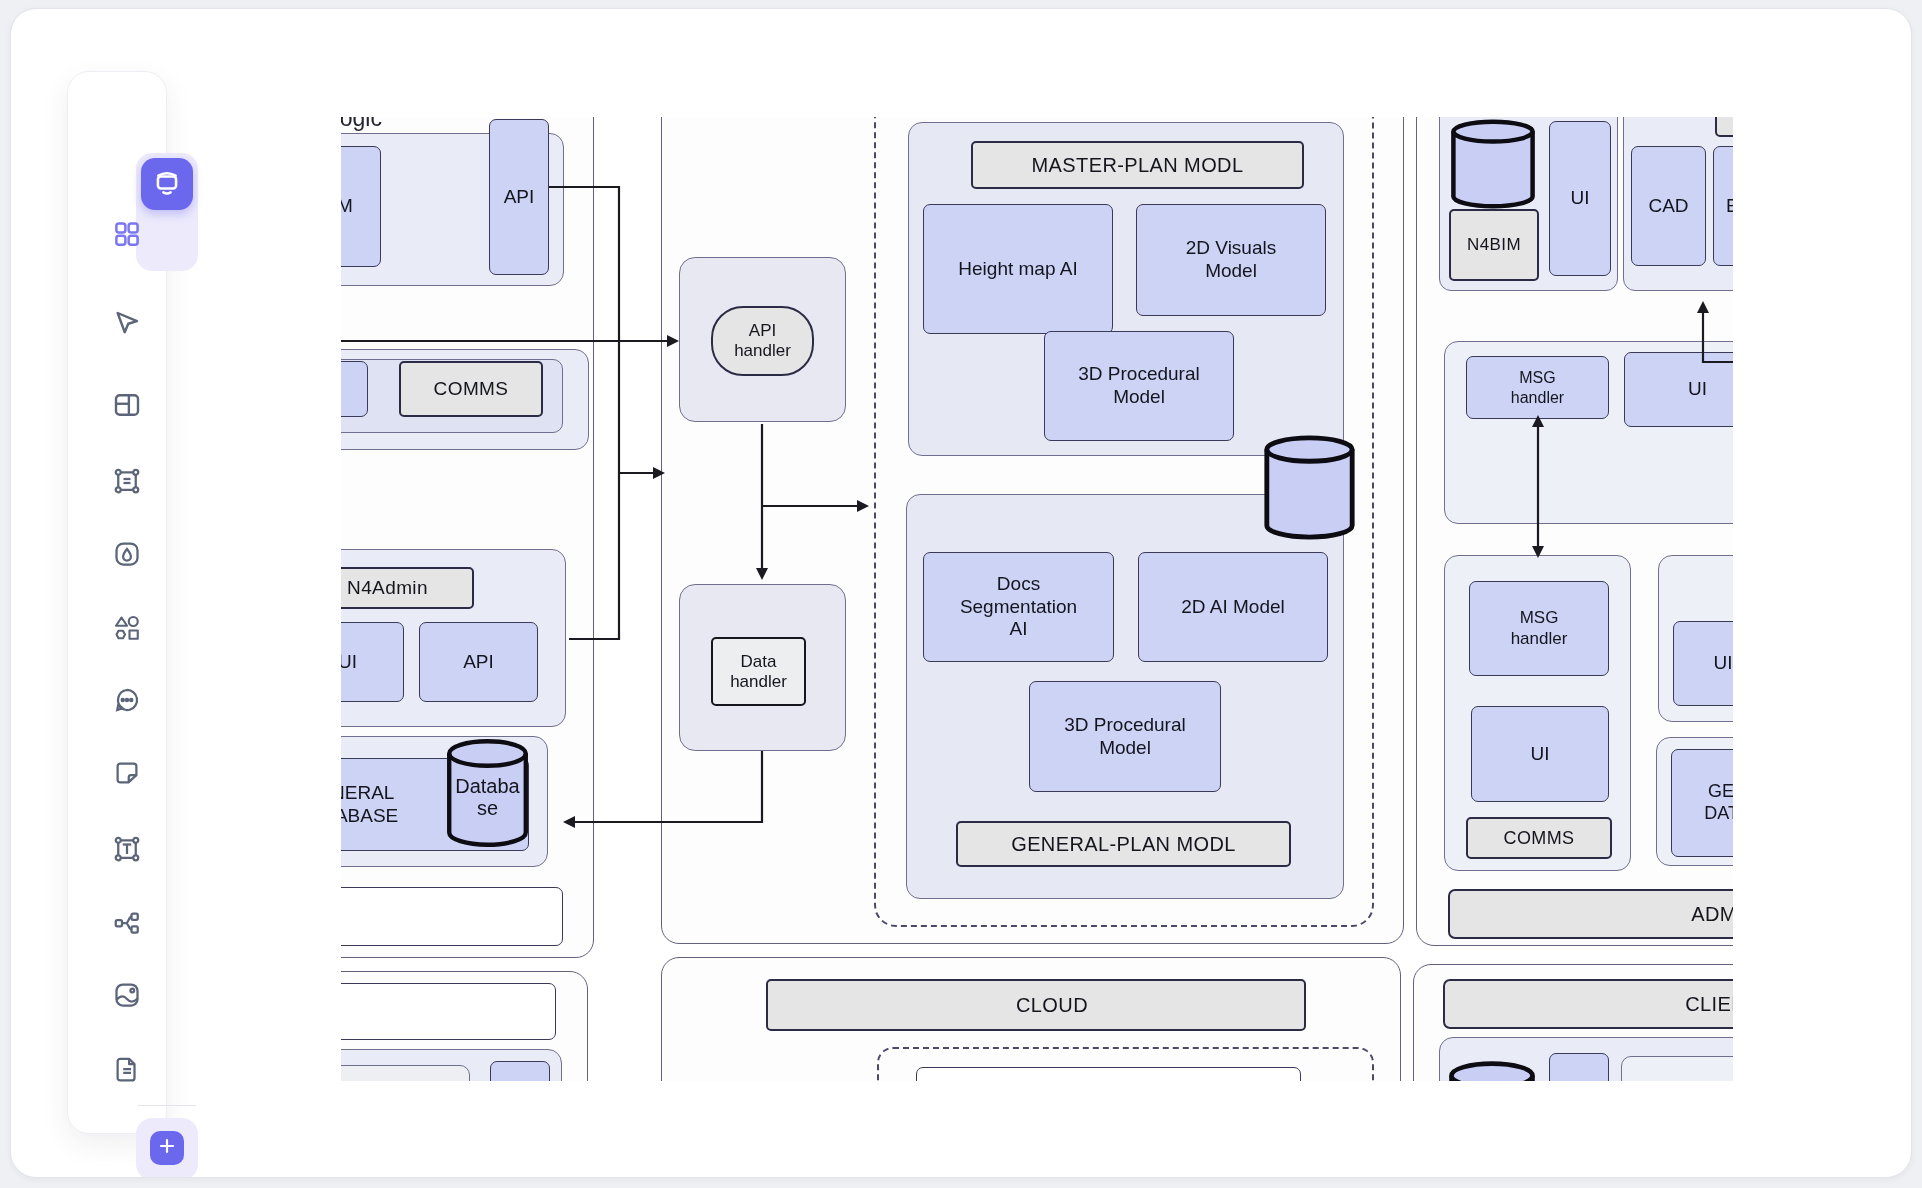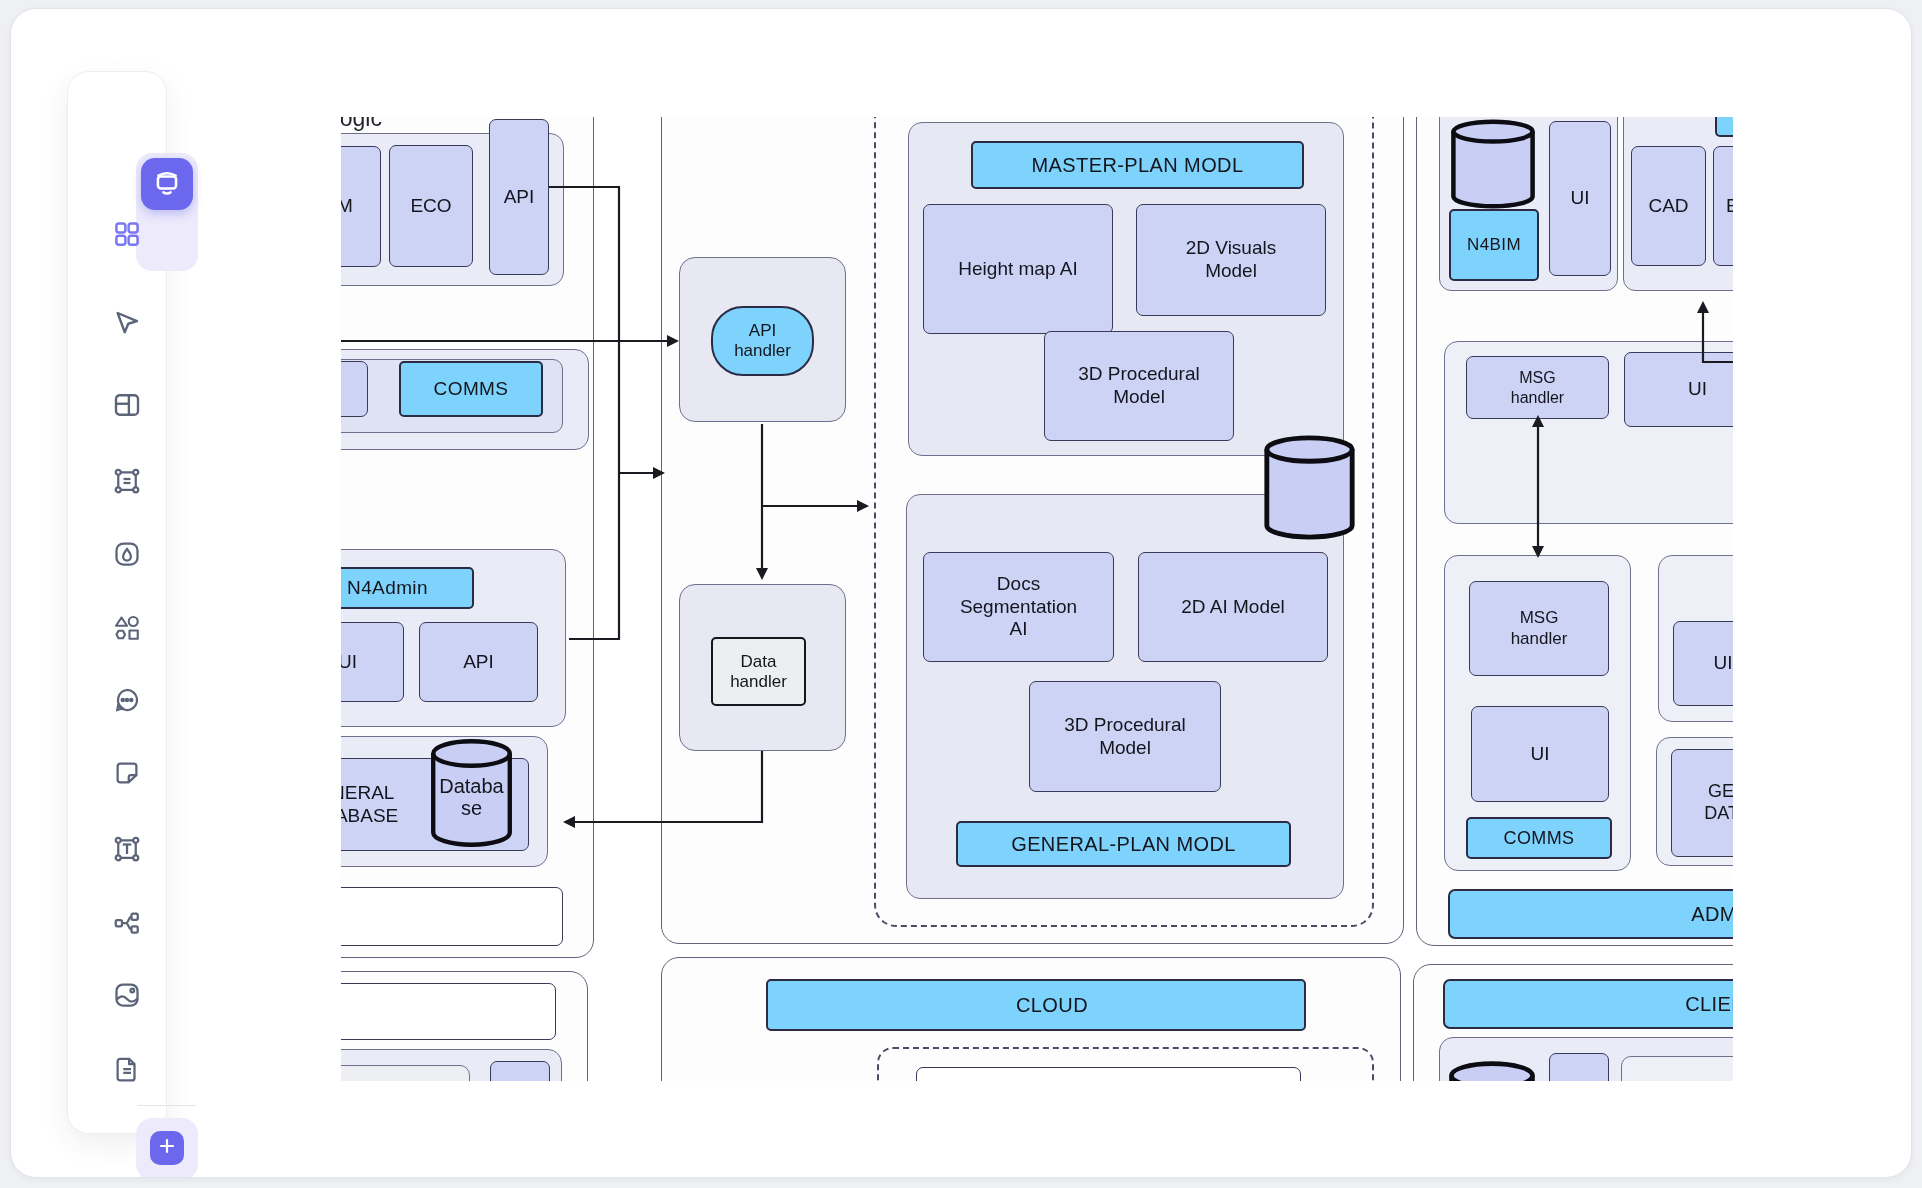--- a/index.html
+++ b/index.html
@@ -30,21 +30,21 @@
 
   
   .canvas { position:absolute; left:330px; top:108px; width:1392px; height:964px;
             overflow:hidden; background:#ffffff; }
   .cont { position:absolute; background:#fdfdfe; border:1.6px solid #62627c; border-radius:18px; }
   .grp  { position:absolute; background:#e9ebf6; border:1.6px solid #70708e; border-radius:14px; }
   .grp2 { position:absolute; background:#dfe2f3; border:1.4px solid #70708e; border-radius:10px; }
   .bx   { position:absolute; background:#ccd3f5; border:1.8px solid #3a3a58; border-radius:7px;
           display:flex; align-items:center; justify-content:center; text-align:center;
           font-size:19px; color:#15151e; line-height:1.2; }
-  .wbx  { position:absolute; background:#7dd3fc; border:2px solid #2b2b45; border-radius:5px;
+  .wbx  { position:absolute; background:#e5e5e5; border:2px solid #2b2b45; border-radius:5px;
           display:flex; align-items:center; justify-content:center; text-align:center;
           font-size:20px; color:#15151e; letter-spacing:.4px; }
   .bar  { position:absolute; background:#ffffff; border:1.8px solid #3a3a58; border-radius:7px;
           display:flex; align-items:center; justify-content:center; font-size:19px;
           color:#15151e; letter-spacing:.6px; }
   .dashed { position:absolute; border:2.5px dashed #4a4a66; border-radius:22px; }
   .cyl { position:absolute; }
   .cyl svg { width:100%; height:100%; display:block; }
   .cyl-label { position:absolute; inset:0; display:flex; align-items:center; justify-content:center;
                font-size:20px; color:#15151e; text-align:center; word-break:break-all;
@@ -197,38 +197,37 @@
     <div class="cont" style="left:1072px; top:847px; width:640px; height:260px;"></div>
 
     <div class="dashed" style="left:533px; top:-48px; width:500px; height:858px;"></div>
     <div class="dashed" style="left:536px; top:930px; width:497px; height:170px; border-radius:16px;"></div>
     <div class="bar" style="left:575px; top:950px; width:385px; height:130px;"></div>
 
     <span class="freetext" style="left:-14px; top:-12px;">Logic</span>
 
     <div class="grp" style="left:-80px; top:16px; width:303px; height:153px;"></div>
     <div class="bx" style="left:-50px; top:29px; width:90px; height:121px;">BIM</div>
-    <div class="bx" style="left:48px; top:28px; width:84px; height:122px;">ECO</div>
     <div class="bx" style="left:148px; top:2px; width:60px; height:156px;">API</div>
 
     <div class="grp" style="left:-80px; top:232px; width:328px; height:101px;"></div>
     <div class="grp2" style="left:-80px; top:242px; width:302px; height:74px;"></div>
     <div class="bx" style="left:-60px; top:244px; width:87px; height:56px;"></div>
     <div class="wbx" style="left:58px; top:244px; width:144px; height:56px; font-size:19px;">COMMS</div>
 
     <div class="grp" style="left:-80px; top:432px; width:305px; height:178px;"></div>
     <div class="wbx" style="left:-40px; top:450px; width:173px; height:42px; font-size:19px;">N4Admin</div>
     <div class="bx" style="left:-50px; top:505px; width:113px; height:80px;">UI</div>
     <div class="bx" style="left:78px; top:505px; width:119px; height:80px;">API</div>
 
     <div class="grp" style="left:-80px; top:619px; width:287px; height:131px;"></div>
     <div class="bx" style="left:-172px; top:641px; width:360px; height:93px; font-size:19px;">
         <span class="narrow" style="width:150px;">GENERAL DATABASE</span>
       </div>
-    <div class="cyl hi" style="left:87px; top:619px; width:87px; height:114px;">
+    <div class="cyl hi" style="left:103px; top:619px; width:87px; height:114px;">
       <svg viewBox="0 0 100 130" preserveAspectRatio="none">
           <path d="M6 20 A44 14 0 0 1 94 20 L94 110 A44 14 0 0 1 6 110 Z" fill="#c9cff4" stroke="#0c0c12" stroke-width="5"></path>
           <path d="M6 20 A44 14 0 0 0 94 20" fill="none" stroke="#0c0c12" stroke-width="5"></path>
         </svg>
       <div class="cyl-label">Database</div>
     </div>
     <div class="bar" style="left:-80px; top:770px; width:302px; height:59px;"></div>
 
     <div class="bar" style="left:-80px; top:866px; width:295px; height:57px;"></div>
     <div class="grp" style="left:-80px; top:932px; width:301px; height:200px;"></div>

